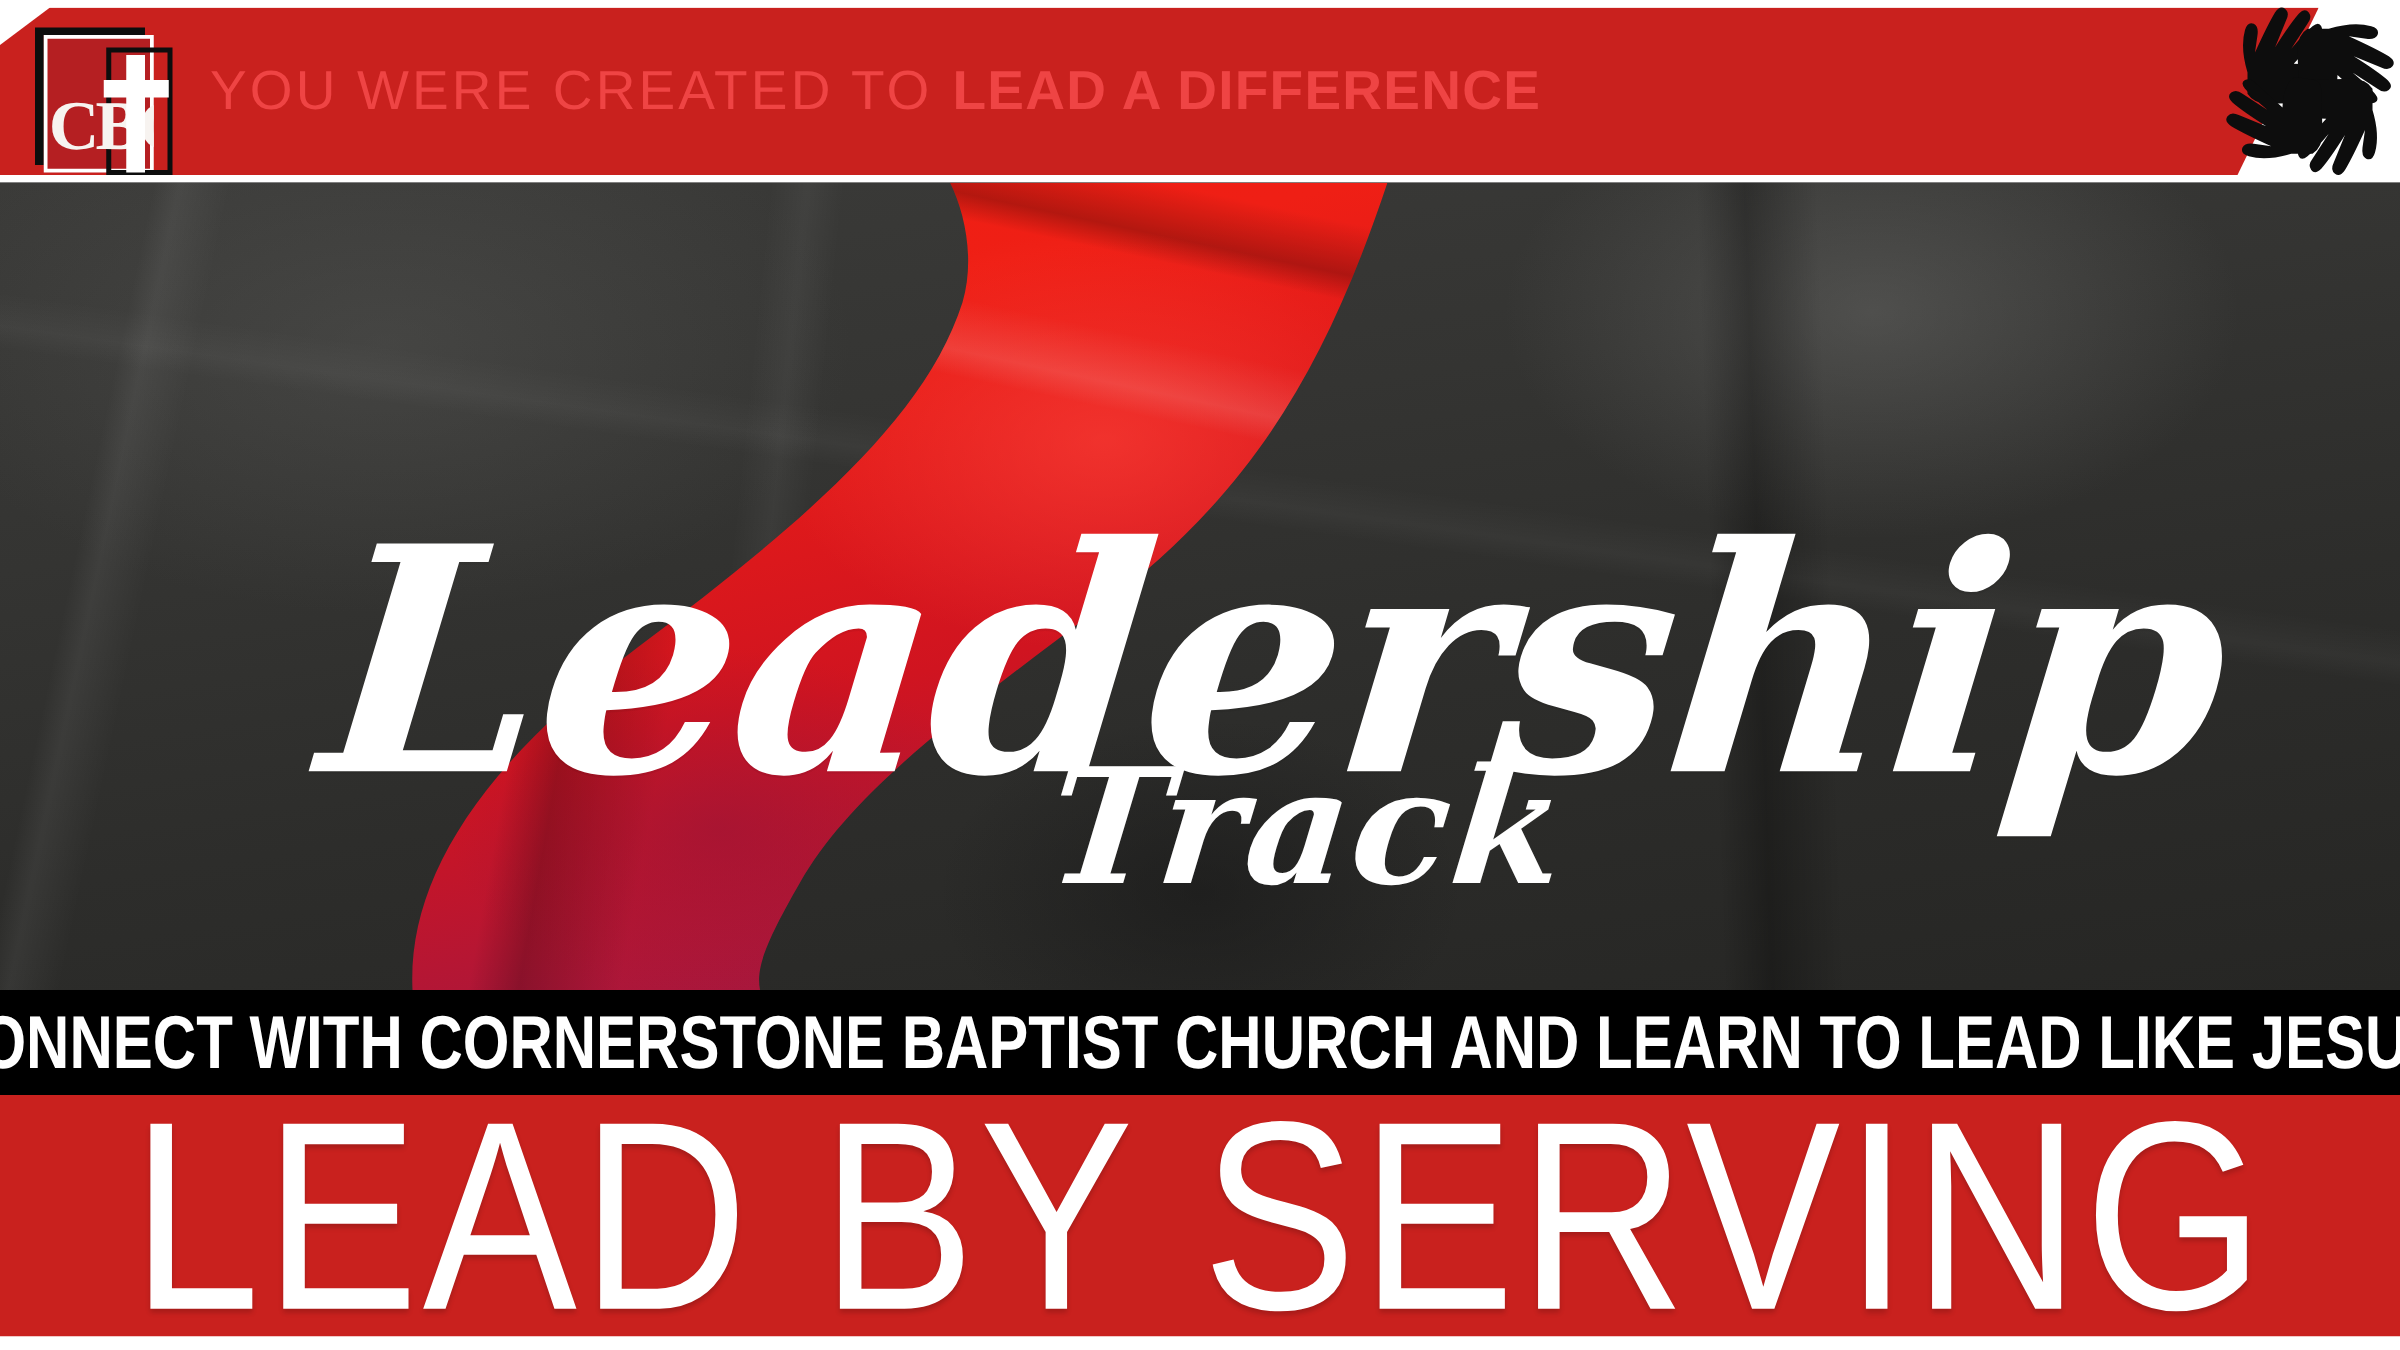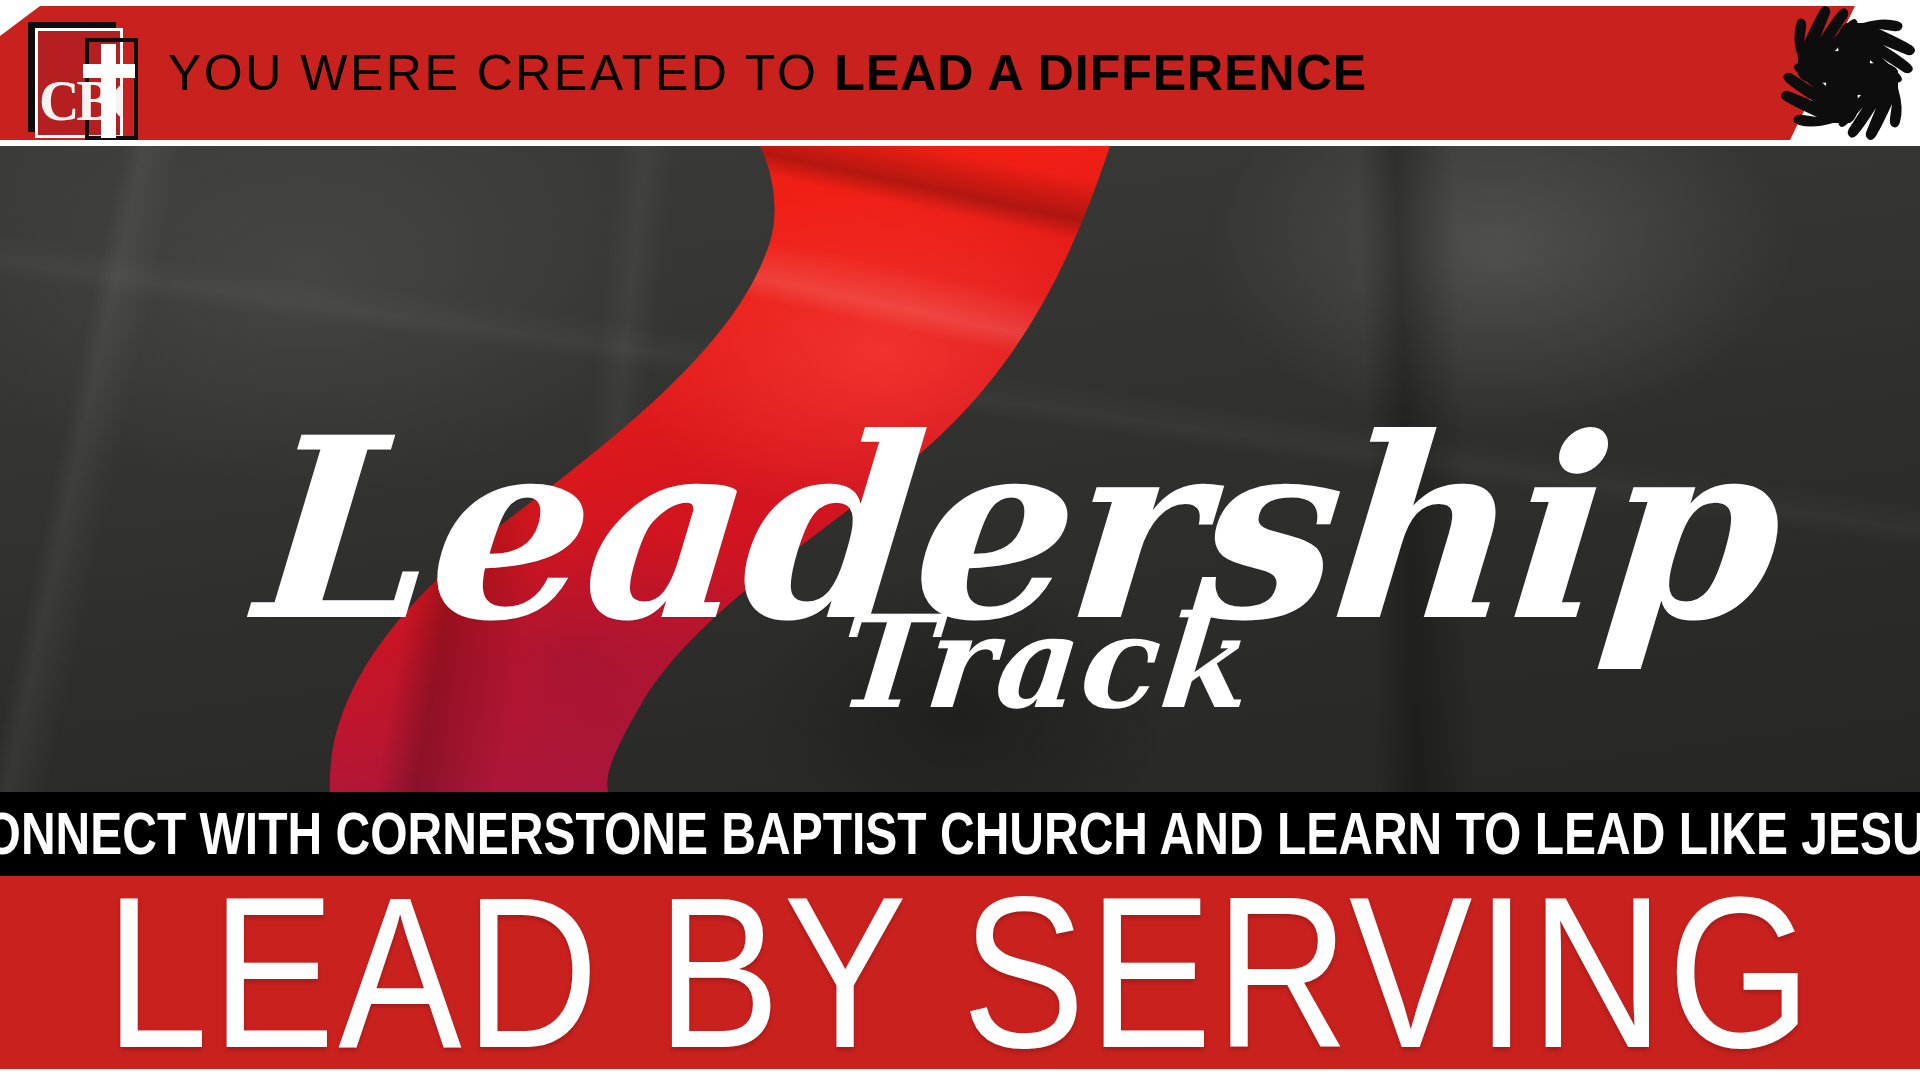--- a/index.html
+++ b/index.html
@@ -20,22 +20,22 @@
       40px 0,
       1855px 0,
       1790px 134px,
       0 134px,
       0 30px
     );
   }
   .topbar-tagline {
     position:absolute; left:168px; top:40px; height:66px;
     display:flex; align-items:center;
-    color:#000000;
-    font-size:50px; line-height:62px;
+    color:#ef4444;
+    font-size:44px; line-height:62px;
     letter-spacing:2.5px;
     white-space:nowrap;
     font-weight:400;
   }
   .topbar-tagline .bold { font-weight:700; letter-spacing:1px; margin-left:16px;}
   .topbar-tagline .light { font-weight:300; }
 
   
   .logo {
     position:absolute; left:28px; top:22px; width:110px; height:118px;

